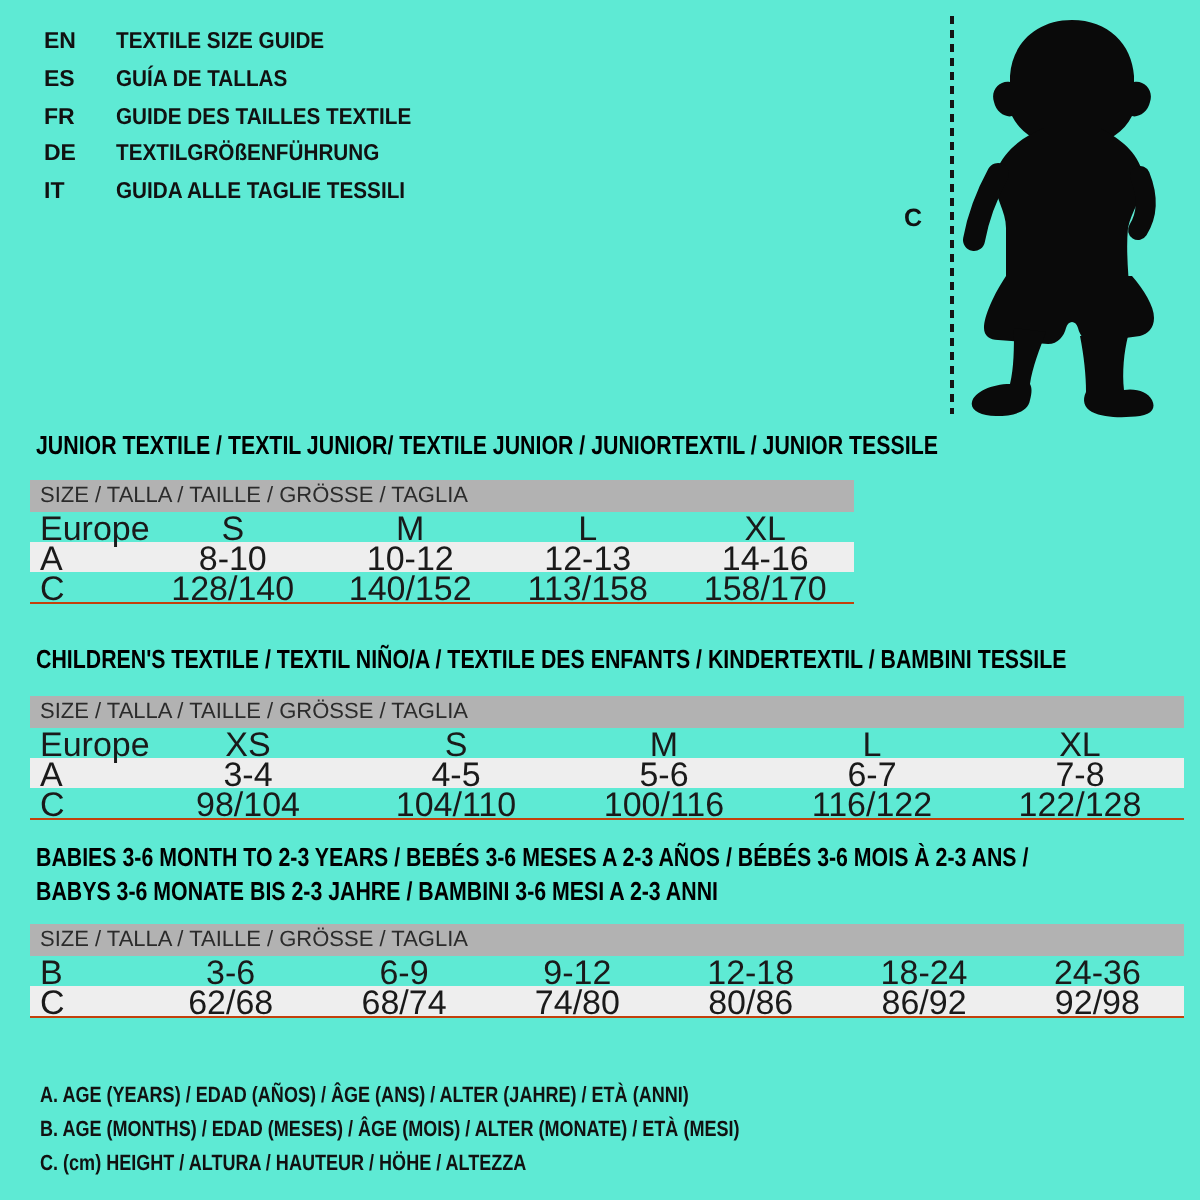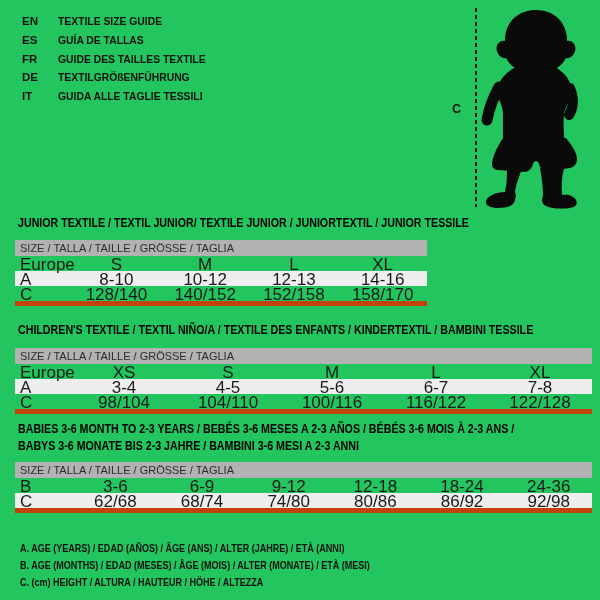--- a/index.html
+++ b/index.html
@@ -1,17 +1,17 @@
 <!DOCTYPE html>
 <html><head>
 <meta charset="utf-8">
 <style>
   html,body { margin:0; padding:0; background:#fff; }
   .sheet {
-    position:relative; width:600px; height:600px; background:#22c55e;
+    position:relative; width:600px; height:600px; background:#5eead4;
     font-family:"Liberation Sans", sans-serif; color:#111; overflow:hidden;
   }
   
   .langs { position:absolute; left:22px; top:12px; }
   .lang-row { display:flex; height:18.7px; align-items:center;
               font-weight:bold; font-size:11.5px; }
   .lang-code { width:36px; }
   .condL { display:inline-block; transform:scaleX(0.9); transform-origin:0 50%;
            white-space:nowrap; }
   
@@ -19,21 +19,21 @@
     background:repeating-linear-gradient(to bottom,#141414 0 4px,transparent 4px 7px); }
   .measure-c { position:absolute; left:452px; top:102px; font-weight:bold;
                font-size:12.5px; }
   .baby { position:absolute; left:480px; top:8px; }
   
   .sec-title { position:absolute; left:18px; font-weight:bold; font-size:13px;
                line-height:17px; color:#000; }
   .condT { display:inline-block; transform:scaleX(0.82); transform-origin:0 0;
            white-space:nowrap; }
   
-  .size-table { position:absolute; left:15px; border-bottom:5px solid #c2410c; }
+  .size-table { position:absolute; left:15px; border-bottom:1px solid #c2410c; }
   .t-header { height:16px; line-height:16px; background:#b2b2b2; color:#2b2b2b;
               font-size:11px; padding-left:5px; }
   .trow { display:flex; height:15px; line-height:17px; font-size:17px; color:#1a1a1a; }
   .trow.shaded { background:#eeeeee; }
   .tlabel { width:57px; padding-left:5px; box-sizing:border-box; }
   .tcell { flex:1; text-align:center; }
   
   .footnotes { position:absolute; left:20px; top:542px; }
   .footnote { height:17.2px; font-weight:bold; font-size:11px; }
 </style>
@@ -107,21 +107,21 @@
         <div class="tlabel">A</div>
         <div class="tcell">8-10</div>
         <div class="tcell">10-12</div>
         <div class="tcell">12-13</div>
         <div class="tcell">14-16</div>
       </div>
       <div class="trow">
         <div class="tlabel">C</div>
         <div class="tcell">128/140</div>
         <div class="tcell">140/152</div>
-        <div class="tcell">152/158</div>
+        <div class="tcell">113/158</div>
         <div class="tcell">158/170</div>
       </div>
     </div>
 
   <div class="sec-title" style="top:321px;">
     <span class="condT">CHILDREN'S TEXTILE / TEXTIL NIÑO/A / TEXTILE DES ENFANTS / KINDERTEXTIL / BAMBINI TESSILE</span>
   </div>
   <div class="size-table" style="top:348px; width:577px;">
     <div class="t-header">SIZE / TALLA / TAILLE / GRÖSSE / TAGLIA</div>
   <div class="trow">

